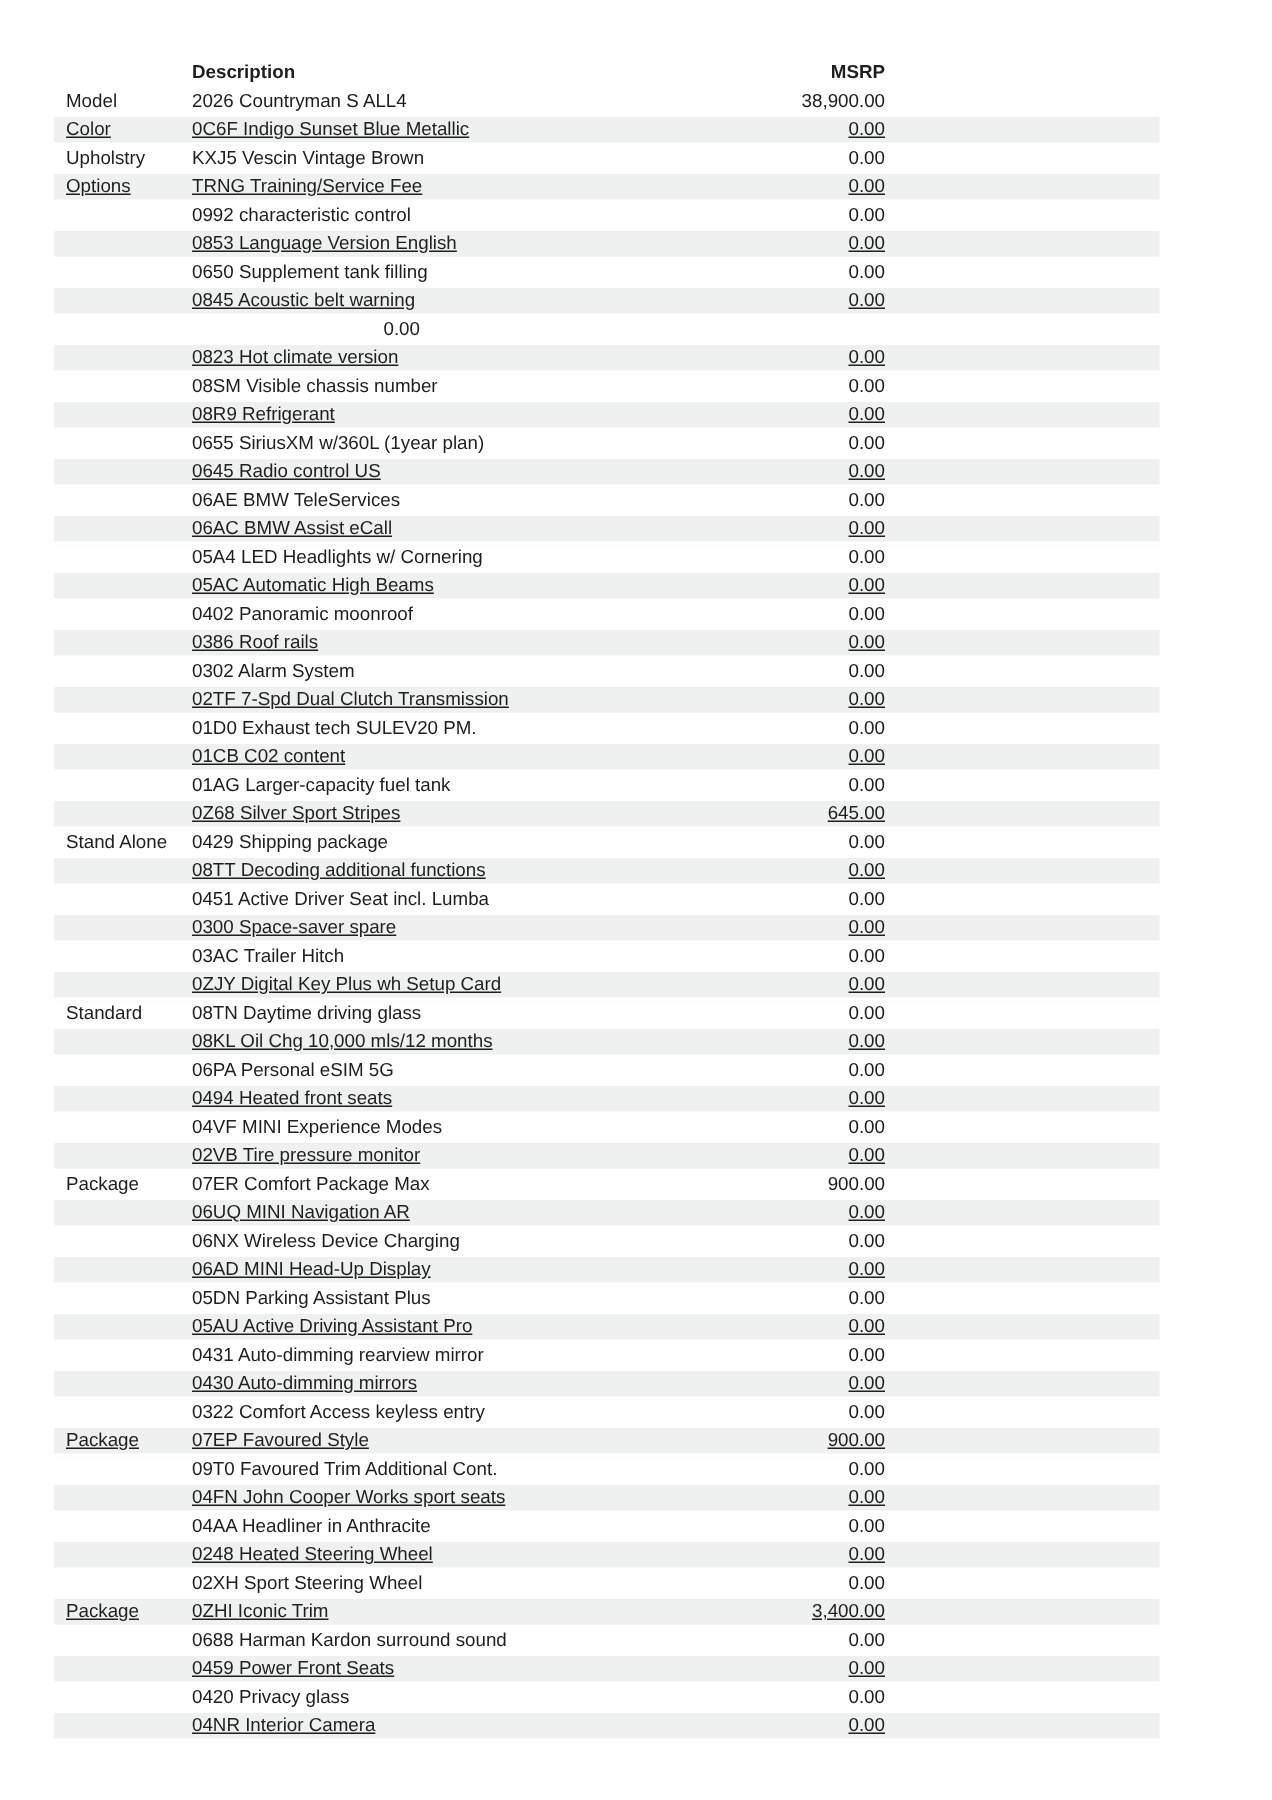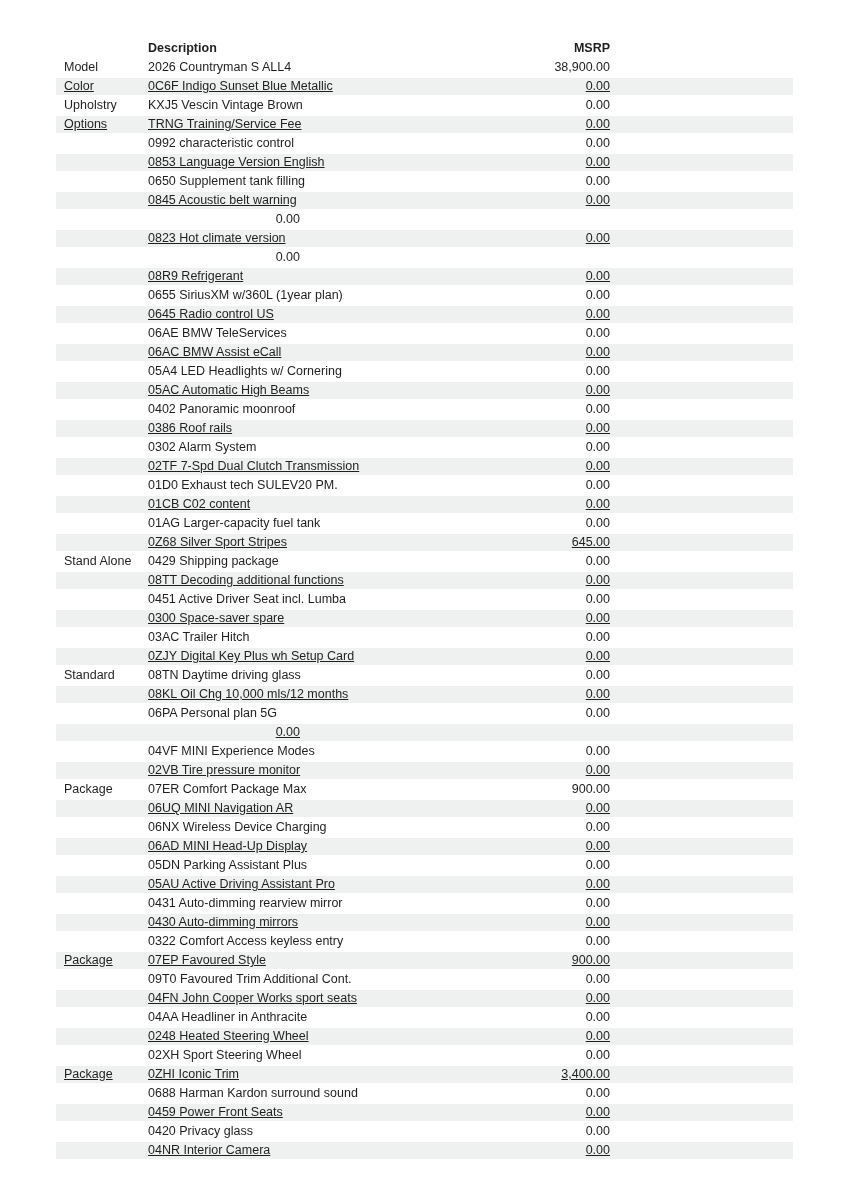--- a/index.html
+++ b/index.html
@@ -8,21 +8,21 @@
     background: #ffffff;
   }
   body {
     width: 848px;
     height: 1200px;
     font-family: "Liberation Sans", sans-serif;
     color: #1f1f1f;
     overflow: hidden;
   }
   .page {
-    padding: 40px 0 0 56px;
+    padding: 40px 0 0 36px;
   }
   .options-table {
     width: 737px;
   }
   .row {
     display: flex;
     height: 19px;
     line-height: 17px;
     font-size: 12.5px;
     box-sizing: border-box;
@@ -124,20 +124,21 @@
         <div class="col-fill"></div>
       </div>
         <div class="row shaded">
         <div class="col-label"></div>
         <div class="col-desc">0823 Hot climate version</div>
         <div class="col-msrp">0.00</div>
         <div class="col-fill"></div>
       </div>
         <div class="row">
         <div class="col-label"></div>
+        <div class="col-desc">08SM Visible chassis number</div>
         <div class="col-msrp">0.00</div>
         <div class="col-fill"></div>
       </div>
         <div class="row shaded">
         <div class="col-label"></div>
         <div class="col-desc">08R9 Refrigerant</div>
         <div class="col-msrp">0.00</div>
         <div class="col-fill"></div>
       </div>
         <div class="row">
@@ -267,26 +268,27 @@
         <div class="col-fill"></div>
       </div>
         <div class="row shaded">
         <div class="col-label"></div>
         <div class="col-desc">08KL Oil Chg 10,000 mls/12 months</div>
         <div class="col-msrp">0.00</div>
         <div class="col-fill"></div>
       </div>
         <div class="row">
         <div class="col-label"></div>
-        <div class="col-desc">06PA Personal plan 5G</div>
-        <div class="col-msrp">0.00</div>
-        <div class="col-fill"></div>
-      </div>
-        <div class="row shaded">
-        <div class="col-label"></div>
+        <div class="col-desc">06PA Personal eSIM 5G</div>
+        <div class="col-msrp">0.00</div>
+        <div class="col-fill"></div>
+      </div>
+        <div class="row shaded">
+        <div class="col-label"></div>
+        <div class="col-desc">0494 Heated front seats</div>
         <div class="col-msrp">0.00</div>
         <div class="col-fill"></div>
       </div>
         <div class="row">
         <div class="col-label"></div>
         <div class="col-desc">04VF MINI Experience Modes</div>
         <div class="col-msrp">0.00</div>
         <div class="col-fill"></div>
       </div>
         <div class="row shaded">

